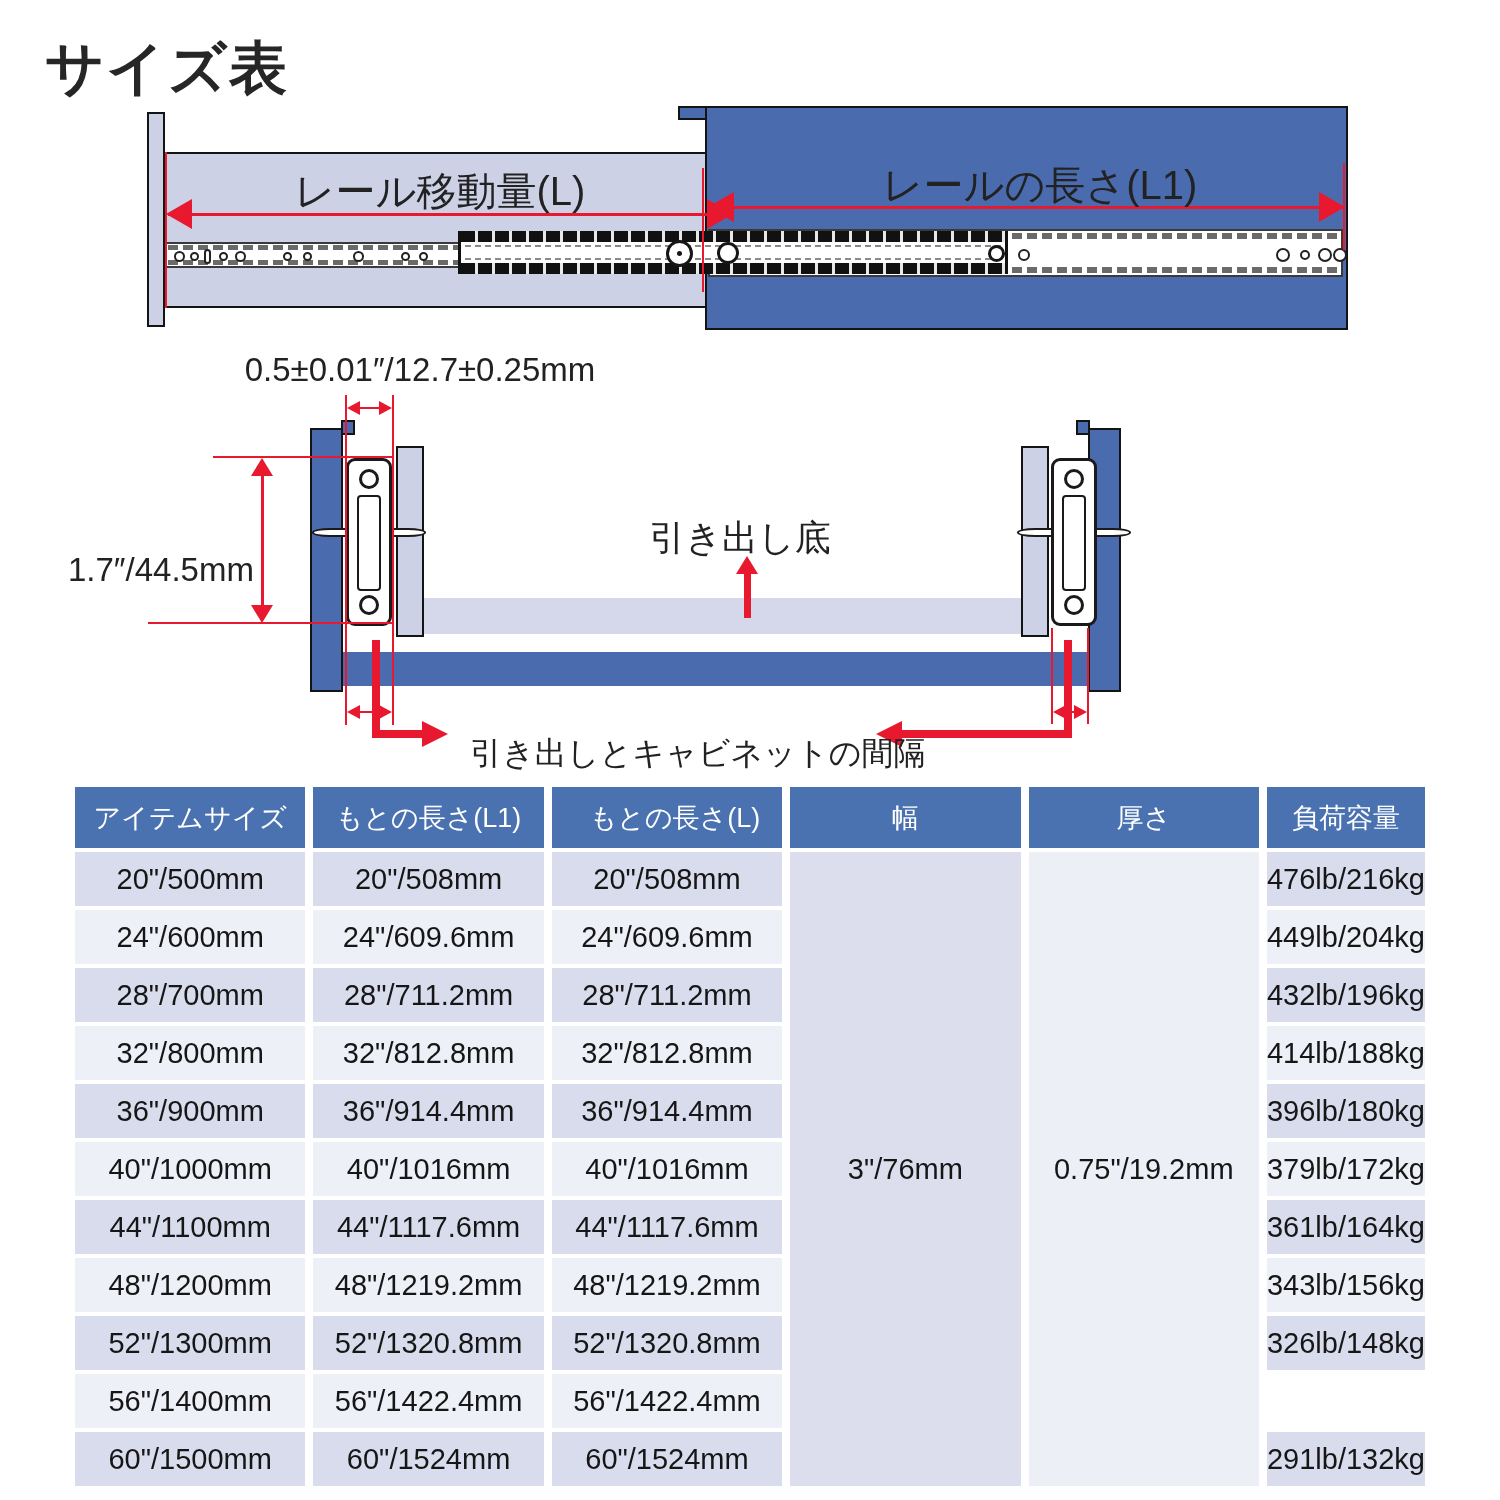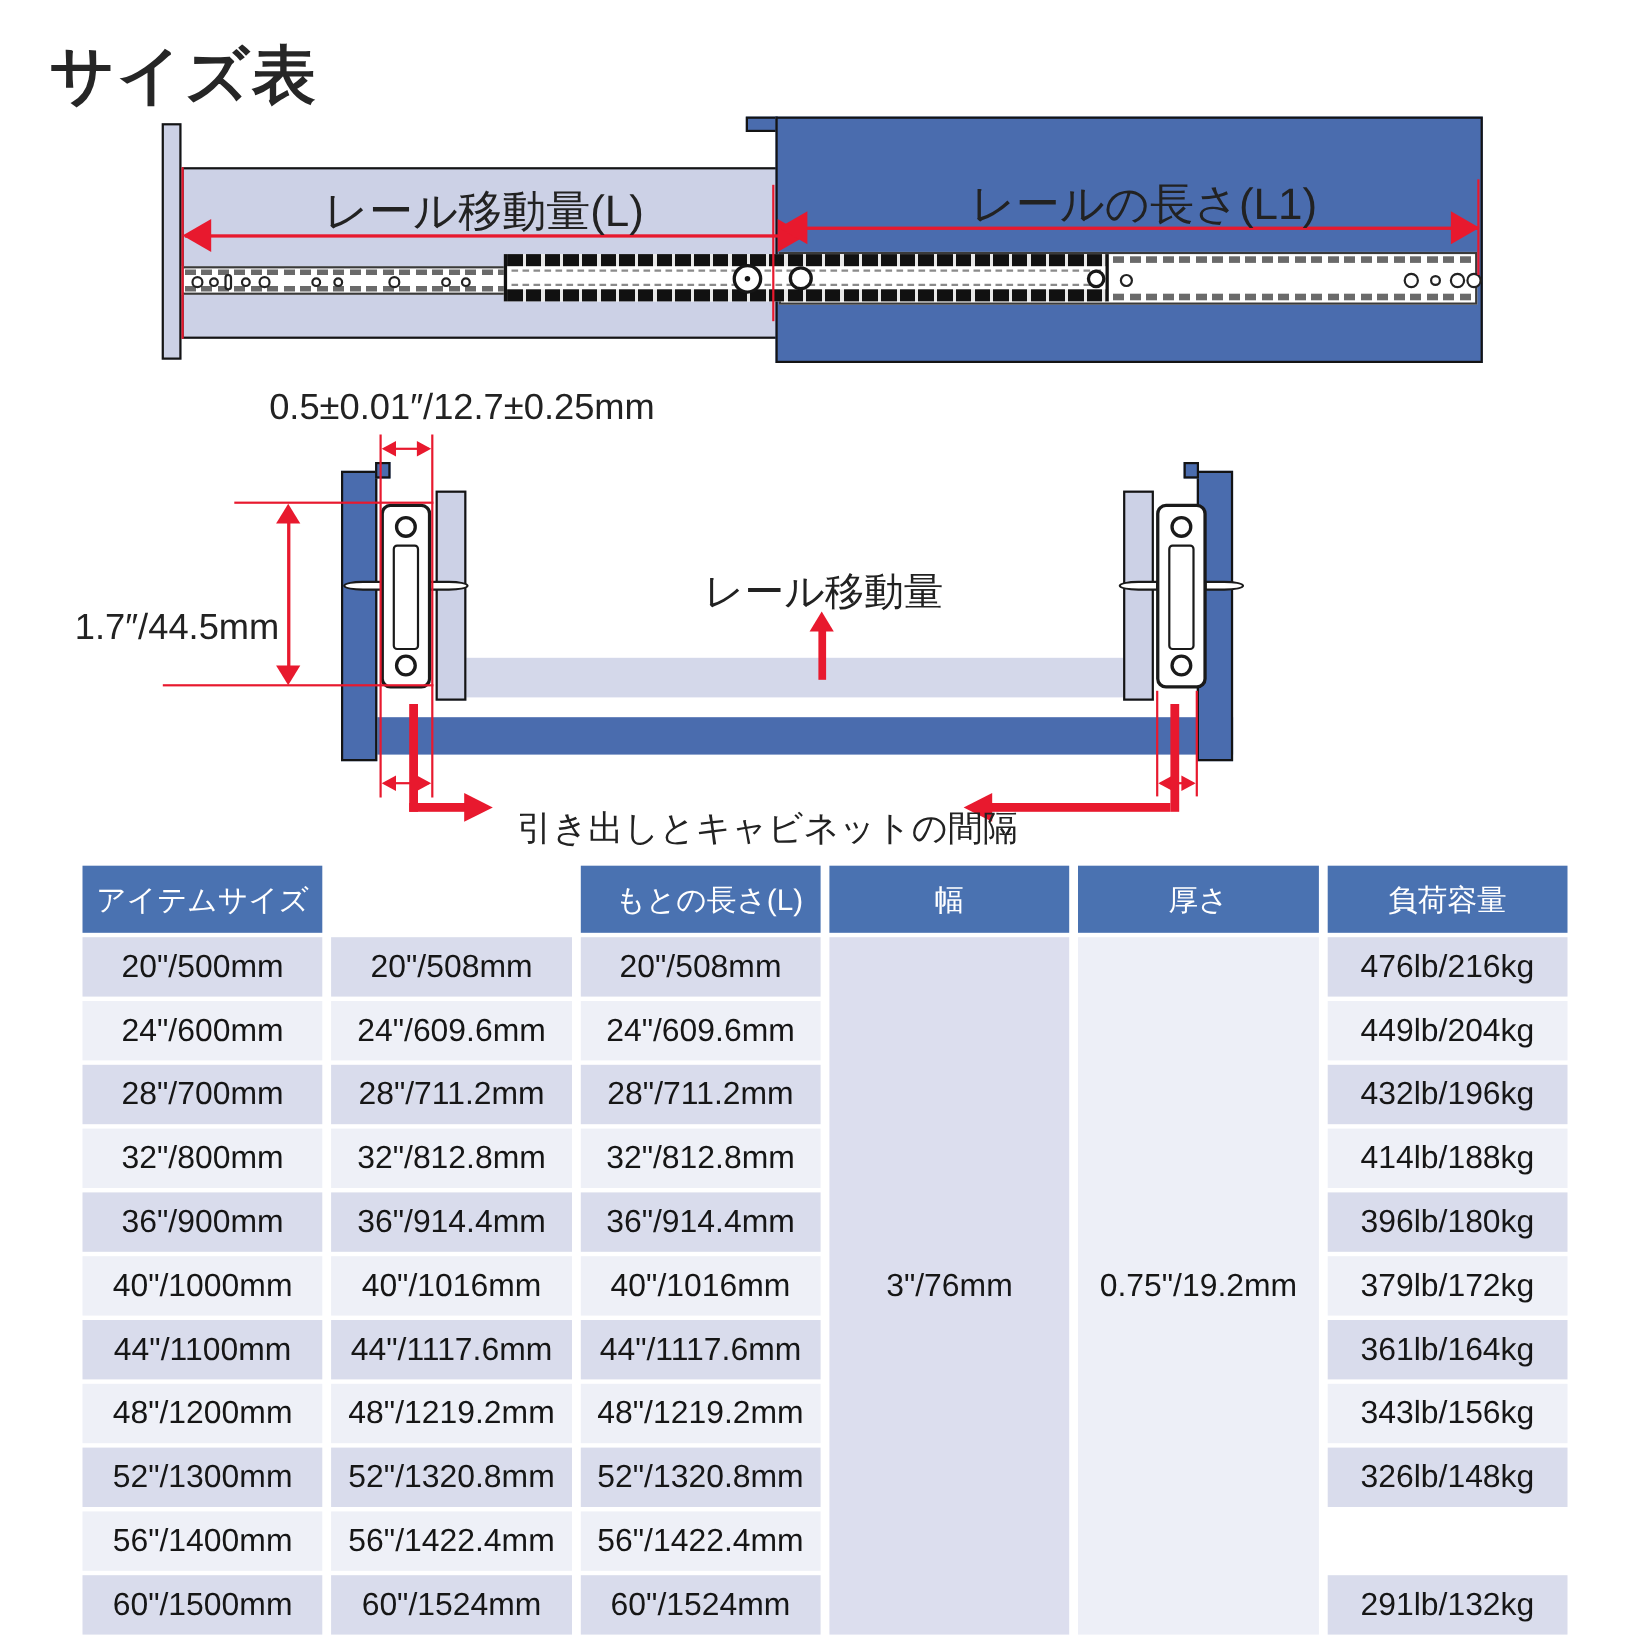--- a/index.html
+++ b/index.html
@@ -38,21 +38,21 @@
   #page-title{left:45px;top:30px;font-size:58px;font-weight:600;letter-spacing:2px;color:#262626;}
   
   .slide-body{background:#fff;border:3px solid #1a1a1a;border-radius:9px;box-sizing:border-box;}
   .slide-inner{position:absolute;left:8px;top:34px;width:24px;height:96px;border:2px solid #1a1a1a;border-radius:4px;box-sizing:border-box;background:#fff;}
   .slide-circ{position:absolute;width:20px;height:20px;border:3px solid #1a1a1a;border-radius:50%;box-sizing:border-box;background:#fff;}
   .pin{position:absolute;height:9px;background:#fff;border:2px solid #1a1a1a;box-sizing:border-box;}
   .pin-l{border-radius:50% 0 0 50%;}
   .pin-r{border-radius:0 50% 50% 0;}
   
   #size-table{position:absolute;left:75px;top:787px;width:1350px;display:grid;
-     grid-template-columns:repeat(6,1fr);grid-template-rows:61px repeat(11,54px);
+     grid-template-columns:repeat(5,1fr);grid-template-rows:61px repeat(11,54px);
      column-gap:8px;row-gap:4px;}
   .th{background:#4a72b1;color:#fff;font-size:27px;display:flex;align-items:center;justify-content:center;white-space:nowrap;}
   .cell{display:flex;align-items:center;justify-content:center;font-size:29px;color:#161616;white-space:nowrap;}
   .row-a{background:#d9dcec;}
   .row-b{background:#eef0f7;}
   .merged-w{background:#dcdeee;}
   .merged-t{background:#edeff7;}
 </style>
 </head>
 <body>
@@ -157,21 +157,21 @@
     <div class="abs ah ah-s-left" style="left:347px;top:401px;"></div>
     <div class="abs ah ah-s-right" style="left:379px;top:401px;"></div>
 
     <div class="abs dlabel t33" style="left:68px;top:551px;width:180px;">1.7″/44.5mm</div>
     <div class="abs rline" style="left:213px;top:456px;width:181px;height:2px;"></div>
     <div class="abs rline" style="left:148px;top:622px;width:246px;height:2px;"></div>
     <div class="abs rline" style="left:261px;top:462px;width:3px;height:157px;"></div>
     <div class="abs ah ah-up" style="left:251px;top:458px;"></div>
     <div class="abs ah ah-down" style="left:251px;top:605px;"></div>
 
-    <div class="abs dlabel t36" style="left:640px;top:514px;width:200px;">レール移動量</div>
+    <div class="abs dlabel t36" style="left:640px;top:514px;width:200px;">引き出し底</div>
     <div class="abs rline" style="left:744px;top:572px;width:7px;height:46px;"></div>
     <div class="abs ah ah-up" style="left:736px;top:556px;"></div>
 
     <div class="abs rline" style="left:1051px;top:628px;width:2px;height:96px;"></div>
     <div class="abs rline" style="left:1087px;top:628px;width:2px;height:96px;"></div>
     <div class="abs rline" style="left:349px;top:711px;width:41px;height:2px;"></div>
     <div class="abs ah ah-s-left" style="left:347px;top:705px;"></div>
     <div class="abs ah ah-s-right" style="left:379px;top:705px;"></div>
     <div class="abs rline" style="left:1055px;top:711px;width:30px;height:2px;"></div>
     <div class="abs ah ah-s-left" style="left:1053px;top:705px;"></div>
@@ -182,20 +182,21 @@
     <div class="abs ah ah-t-right" style="left:422px;top:721px;"></div>
     <div class="abs rline" style="left:1064px;top:640px;width:8px;height:98px;"></div>
     <div class="abs rline" style="left:900px;top:730px;width:164px;height:8px;"></div>
     <div class="abs ah ah-t-left" style="left:876px;top:721px;"></div>
 
     <div class="abs dlabel t32" style="left:470px;top:732px;width:390px;text-align:center;">引き出しとキャビネットの間隔</div>
   </div>
 
   <div id="size-table">
       <div class="th" style="grid-area: 1 / 1;">アイテムサイズ</div>
+      <div class="th" style="grid-area: 1 / 2;">もとの長さ(L1)</div>
       <div class="th" style="grid-area: 1 / 3; padding-left: 16px;">もとの長さ(L)</div>
       <div class="th" style="grid-area: 1 / 4;">幅</div>
       <div class="th" style="grid-area: 1 / 6;">負荷容量</div>
       <div class="th" style="grid-area: 1 / 5;">厚さ</div>
       <div class="cell merged-w" style="grid-area: 2 / 4 / span 11;">3"/76mm</div>
       <div class="cell merged-t" style="grid-area: 2 / 5 / span 11;">0.75"/19.2mm</div>
       <div class="cell row-a" style="grid-area: 2 / 1;">20"/500mm</div>
       <div class="cell row-a" style="grid-area: 2 / 2;">20"/508mm</div>
       <div class="cell row-a" style="grid-area: 2 / 3;">20"/508mm</div>
       <div class="cell row-a" style="grid-area: 2 / 6;">476lb/216kg</div>

